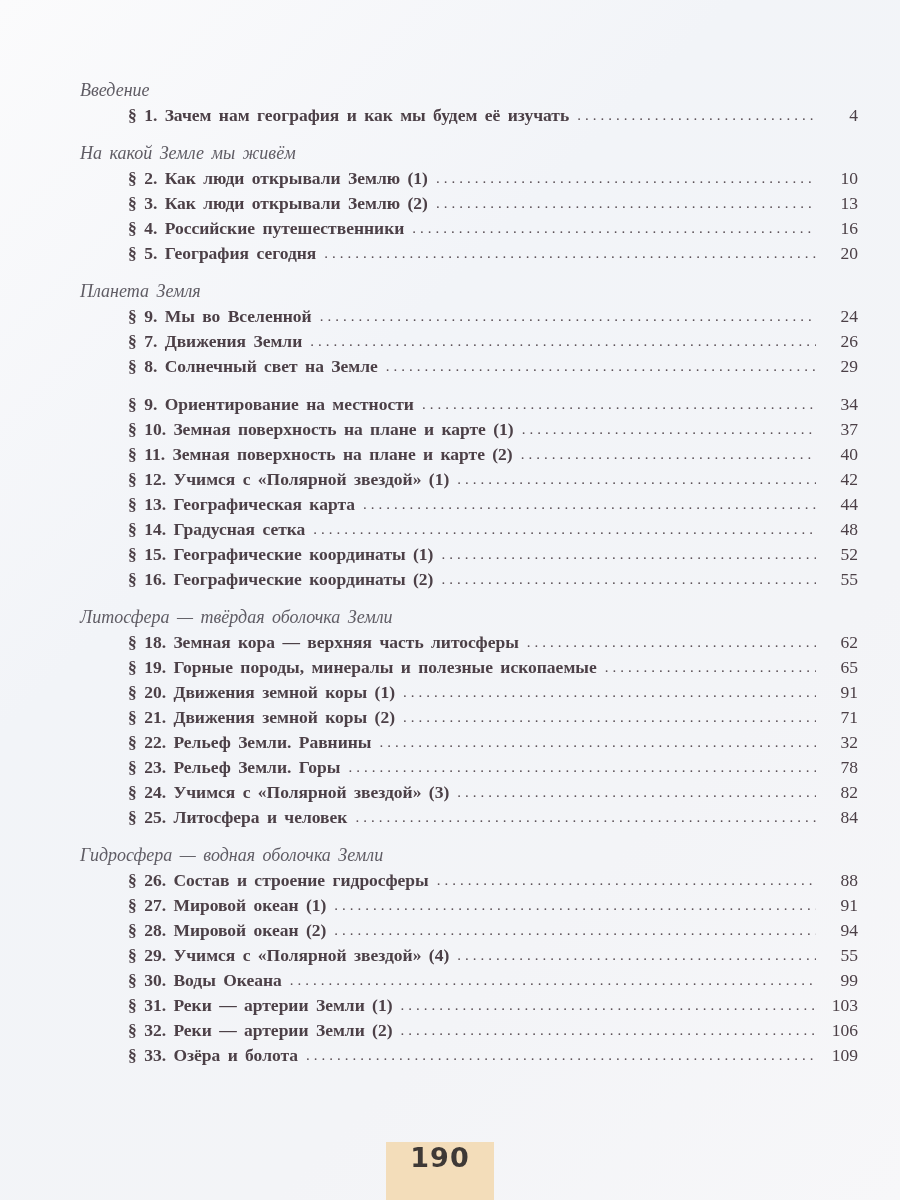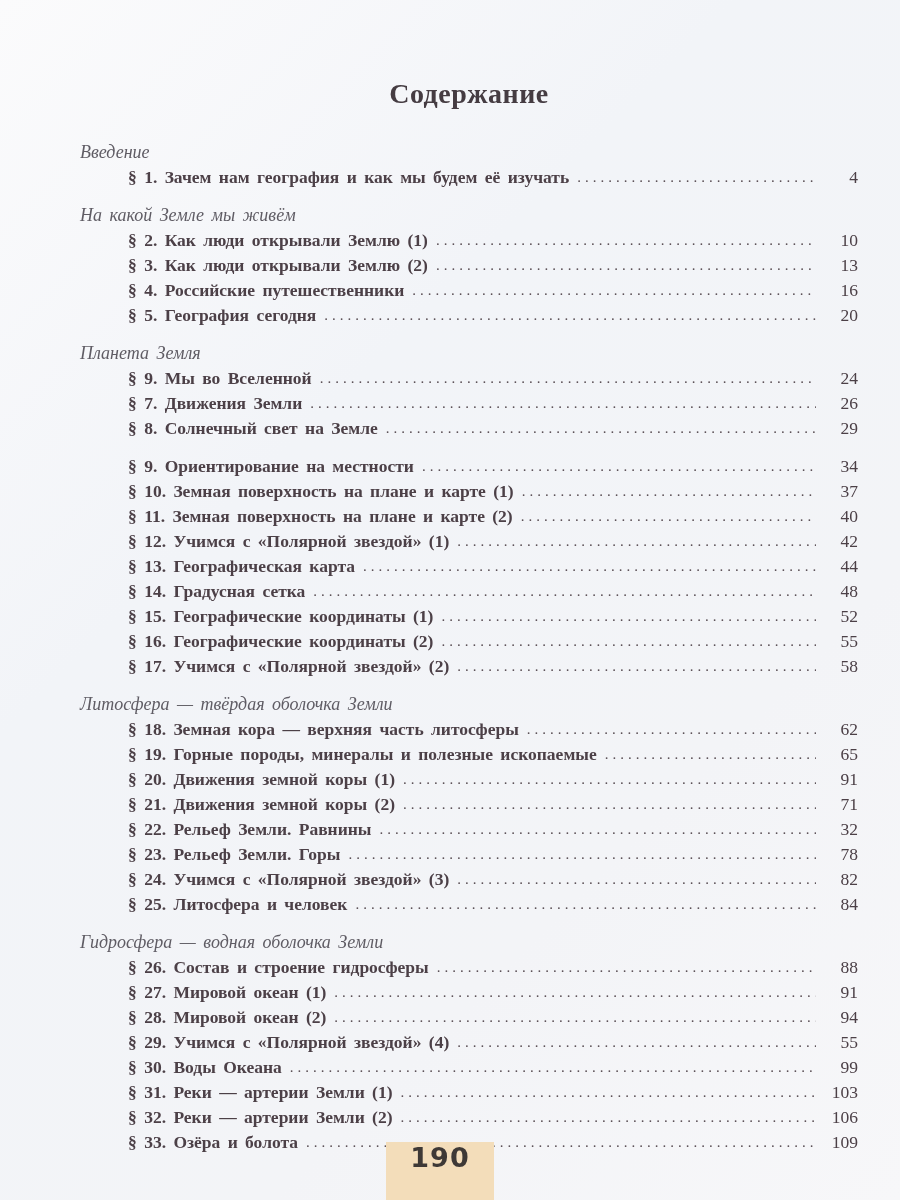--- a/index.html
+++ b/index.html
@@ -82,21 +82,20 @@
     color: #3e3936;
     letter-spacing: 1px;
     padding-bottom: 6px;
   }
 </style>
 </head>
 <body>
 
 <div class="page">
   <div class="content">
-    <h1 class="title">Содержание</h1>
     <div id="toc">
         <div class="section">
           <div class="section-heading">Введение</div>
           <div class="entry">
             <span class="label">§ 1. Зачем нам география и как мы будем её изучать</span>
             <span class="dots"></span>
             <span class="pg">4</span>
           </div>
         </div>
         <div class="section">
@@ -173,25 +172,20 @@
           </div>
           <div class="entry">
             <span class="label">§ 15. Географические координаты (1)</span>
             <span class="dots"></span>
             <span class="pg">52</span>
           </div>
           <div class="entry">
             <span class="label">§ 16. Географические координаты (2)</span>
             <span class="dots"></span>
             <span class="pg">55</span>
-          </div>
-          <div class="entry">
-            <span class="label">§ 17. Учимся с «Полярной звездой» (2)</span>
-            <span class="dots"></span>
-            <span class="pg">58</span>
           </div>
         </div>
         <div class="section">
           <div class="section-heading">Литосфера — твёрдая оболочка Земли</div>
           <div class="entry">
             <span class="label">§ 18. Земная кора — верхняя часть литосферы</span>
             <span class="dots"></span>
             <span class="pg">62</span>
           </div>
           <div class="entry">

